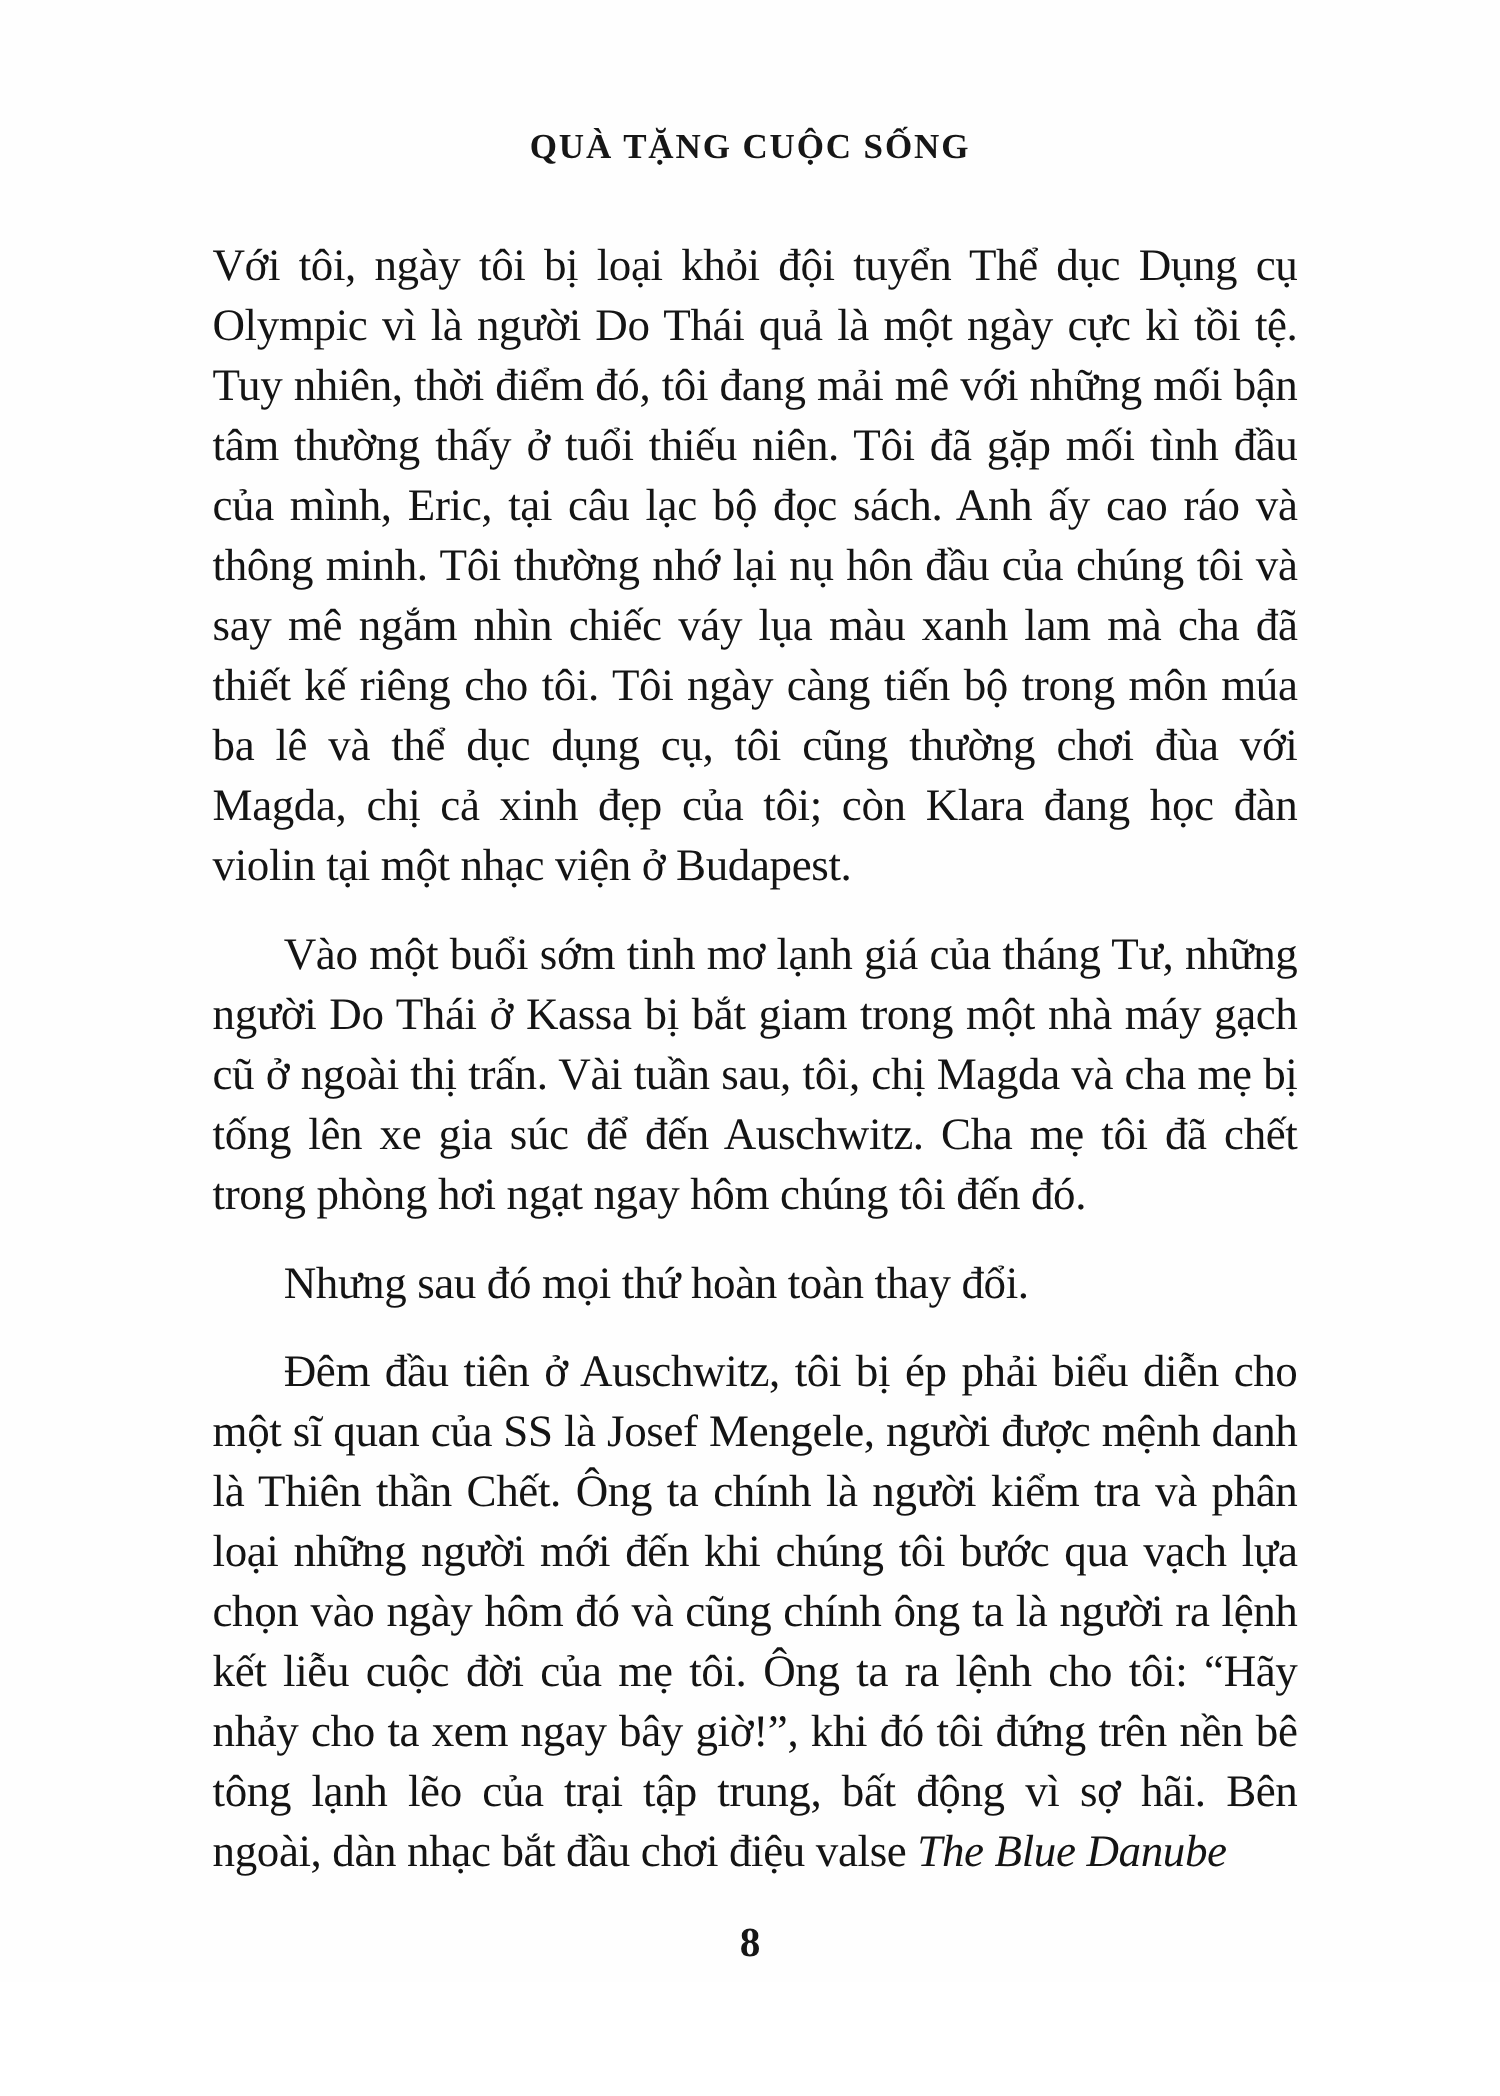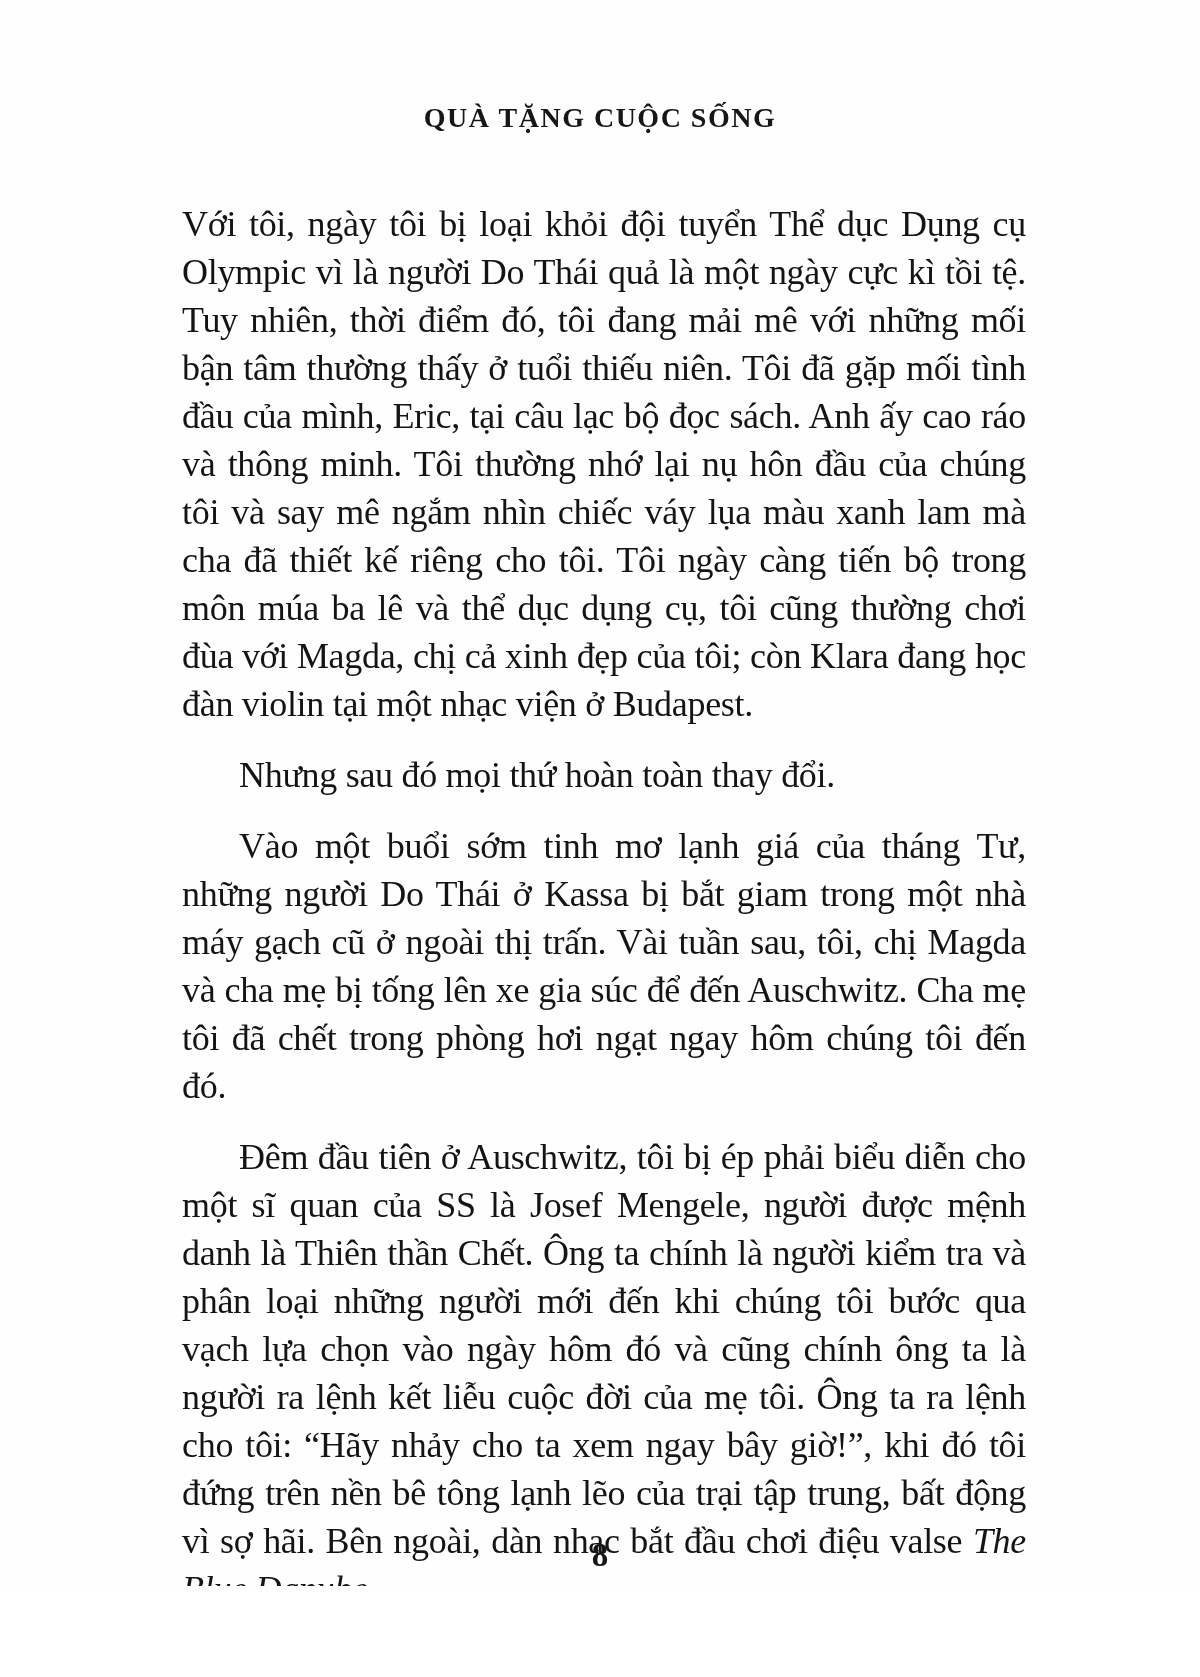--- a/index.html
+++ b/index.html
@@ -33,21 +33,21 @@
     top: 188px;
     left: 170px;
     width: 868px;
     font-size: 36px;
     line-height: 48px;
     letter-spacing: -0.3px;
     text-align: justify;
     text-justify: inter-word;
   }
   .para {
-    margin: 12px;
+    margin: 0;
     padding: 0;
   }
   .para + .para {
     margin-top: 23px;
   }
   .para.indent {
     text-indent: 57px;
   }
   .para em {
   }
@@ -66,23 +66,23 @@
 <body>
 
 <div class="page">
 
   <div class="running-header">QUÀ TẶNG CUỘC SỐNG</div>
 
   <div class="page-body">
 
     <p class="para">Với tôi, ngày tôi bị loại khỏi đội tuyển Thể dục Dụng cụ Olympic vì là người Do Thái quả là một ngày cực kì tồi tệ. Tuy nhiên, thời điểm đó, tôi đang mải mê với những mối bận tâm thường thấy ở tuổi thiếu niên. Tôi đã gặp mối tình đầu của mình, Eric, tại câu lạc bộ đọc sách. Anh ấy cao ráo và thông minh. Tôi thường nhớ lại nụ hôn đầu của chúng tôi và say mê ngắm nhìn chiếc váy lụa màu xanh lam mà cha đã thiết kế riêng cho tôi. Tôi ngày càng tiến bộ trong môn múa ba lê và thể dục dụng cụ, tôi cũng thường chơi đùa với Magda, chị cả xinh đẹp của tôi; còn Klara đang học đàn violin tại một nhạc viện ở Budapest.</p>
 
+    <p class="para indent">Vào một buổi sớm tinh mơ lạnh giá của tháng Tư, những người Do Thái ở Kassa bị bắt giam trong một nhà máy gạch cũ ở ngoài thị trấn. Vài tuần sau, tôi, chị Magda và cha mẹ bị tống lên xe gia súc để đến Auschwitz. Cha mẹ tôi đã chết trong phòng hơi ngạt ngay hôm chúng tôi đến đó.</p>
+
     <p class="para indent">Nhưng sau đó mọi thứ hoàn toàn thay đổi.</p>
-
-    <p class="para indent">Vào một buổi sớm tinh mơ lạnh giá của tháng Tư, những người Do Thái ở Kassa bị bắt giam trong một nhà máy gạch cũ ở ngoài thị trấn. Vài tuần sau, tôi, chị Magda và cha mẹ bị tống lên xe gia súc để đến Auschwitz. Cha mẹ tôi đã chết trong phòng hơi ngạt ngay hôm chúng tôi đến đó.</p>
 
     <p class="para indent"><span>Đêm đầu tiên ở Auschwitz, tôi bị ép phải biểu diễn cho một sĩ quan của SS là Josef Mengele, người được mệnh danh là Thiên thần Chết. Ông ta chính là người kiểm tra và phân loại những người mới đến khi chúng tôi bước qua vạch lựa chọn vào ngày hôm đó và cũng chính ông ta là người ra lệnh kết liễu cuộc đời của mẹ tôi. Ông ta ra lệnh cho tôi: “Hãy nhảy cho ta xem ngay bây giờ!”, khi đó tôi đứng trên nền bê tông lạnh lẽo của trại tập trung, bất động vì sợ hãi. Bên ngoài, dàn nhạc bắt đầu chơi điệu valse </span><em>The Blue Danube</em></p>
 
   </div>
 
   <div class="page-number">8</div>
 
 </div>
 
 </body></html>

